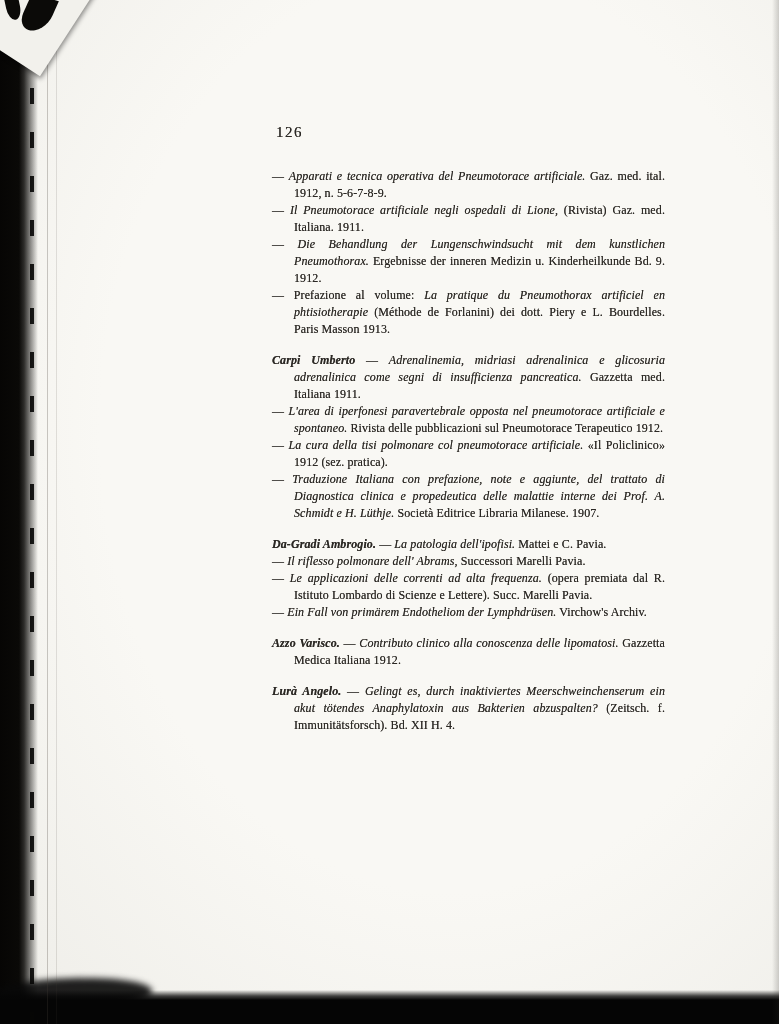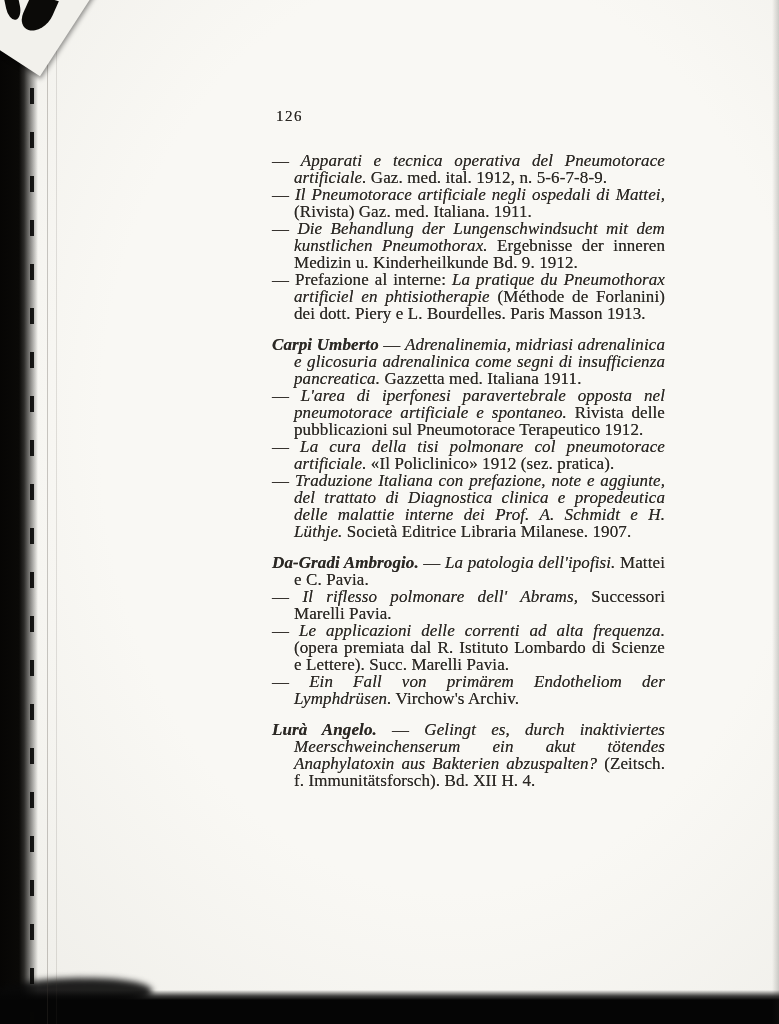--- a/index.html
+++ b/index.html
@@ -57,27 +57,27 @@
     background:rgba(8,8,8,.9);border-radius:45% 60% 40% 55%;
     transform:rotate(-3deg);filter:blur(3px);
   }
   .scan-right{
     position:absolute;right:0;top:0;bottom:0;width:7px;z-index:2;
     background:linear-gradient(to left,rgba(40,38,34,.2),rgba(40,38,34,0));
   }
 
   
   .content{
-    position:absolute;left:272px;top:108px;width:393px;z-index:6;
+    position:absolute;left:272px;top:124px;width:393px;z-index:6;
   }
   .page-number{
     font-size:15px;letter-spacing:1.5px;margin:0 0 27px 4px;
     color:var(--ink);text-shadow:0 0 .6px rgba(43,40,36,.8);
   }
-  .bibliography{font-size:17px;line-height:17px;}
+  .bibliography{font-size:12px;line-height:17px;}
   .group{margin:0 0 14px 0;}
   .group:last-child{margin-bottom:0;}
   .entry{
     margin:0;padding-left:22px;text-indent:-22px;text-align:justify;
     text-shadow:0 0 .6px rgba(43,40,36,.75);
     letter-spacing:.1px;
   }
   .italic{font-style:italic;}
   .bold{font-weight:700;font-style:italic;}
   .normal{font-style:normal;}
@@ -94,33 +94,36 @@
 <div class="scan-blob2"></div>
 <div class="scan-bottom-smudge"></div>
 <div class="scan-bottom"></div>
 <div class="scan-right"></div>
 
 <div class="content">
   <p class="page-number">126</p>
   <div class="bibliography">
       <div class="group">
         <p class="entry"><span class="normal">— </span><span class="italic">Apparati e tecnica operativa del Pneumotorace artificiale.</span><span class="normal"> Gaz. med. ital. 1912, n. 5-6-7-8-9.</span></p>
-        <p class="entry"><span class="normal">— </span><span class="italic">Il Pneumotorace artificiale negli ospedali di Mattei,</span><span class="normal"> (Rivista) Gaz. med. Italiana. 1911.</span></p>
+        <p class="entry"><span class="normal">— </span><span class="italic">Il Pneumotorace artificiale negli ospedali di Lione,</span><span class="normal"> (Rivista) Gaz. med. Italiana. 1911.</span></p>
         <p class="entry"><span class="normal">— </span><span class="italic">Die Behandlung der Lungenschwindsucht mit dem kunstlichen Pneumothorax.</span><span class="normal"> Ergebnisse der inneren Medizin u. Kinderheilkunde Bd. 9. 1912.</span></p>
-        <p class="entry"><span class="normal">— Prefazione al interne: </span><span class="italic">La pratique du Pneumothorax artificiel en phtisiotherapie</span><span class="normal"> (Méthode de Forlanini) dei dott. Piery e L. Bourdelles. Paris Masson 1913.</span></p>
+        <p class="entry"><span class="normal">— Prefazione al volume: </span><span class="italic">La pratique du Pneumothorax artificiel en phtisiotherapie</span><span class="normal"> (Méthode de Forlanini) dei dott. Piery e L. Bourdelles. Paris Masson 1913.</span></p>
       </div>
       <div class="group">
         <p class="entry"><span class="bold">Carpi Umberto</span><span class="normal"> — </span><span class="italic">Adrenalinemia, midriasi adrenalinica e glicosuria adrenalinica come segni di insufficienza pancreatica.</span><span class="normal"> Gazzetta med. Italiana 1911.</span></p>
         <p class="entry"><span class="normal">— </span><span class="italic">L'area di iperfonesi paravertebrale opposta nel pneumotorace artificiale e spontaneo.</span><span class="normal"> Rivista delle pubblicazioni sul Pneumotorace Terapeutico 1912.</span></p>
         <p class="entry"><span class="normal">— </span><span class="italic">La cura della tisi polmonare col pneumotorace artificiale.</span><span class="normal"> «Il Policlinico» 1912 (sez. pratica).</span></p>
         <p class="entry"><span class="normal">— </span><span class="italic">Traduzione Italiana con prefazione, note e aggiunte, del trattato di Diagnostica clinica e propedeutica delle malattie interne dei Prof. A. Schmidt e H. Lüthje.</span><span class="normal"> Società Editrice Libraria Milanese. 1907.</span></p>
       </div>
       <div class="group">
         <p class="entry"><span class="bold">Da-Gradi Ambrogio.</span><span class="normal"> — </span><span class="italic">La patologia dell'ipofisi.</span><span class="normal"> Mattei e C. Pavia.</span></p>
         <p class="entry"><span class="normal">— </span><span class="italic">Il riflesso polmonare dell' Abrams,</span><span class="normal"> Successori Marelli Pavia.</span></p>
         <p class="entry"><span class="normal">— </span><span class="italic">Le applicazioni delle correnti ad alta frequenza.</span><span class="normal"> (opera premiata dal R. Istituto Lombardo di Scienze e Lettere). Succ. Marelli Pavia.</span></p>
         <p class="entry"><span class="normal">— </span><span class="italic">Ein Fall von primärem Endotheliom der Lymphdrüsen.</span><span class="normal"> Virchow's Archiv.</span></p>
       </div>
       <div class="group">
+        <p class="entry"><span class="bold">Azzo Varisco.</span><span class="normal"> — </span><span class="italic">Contributo clinico alla conoscenza delle lipomatosi.</span><span class="normal"> Gazzetta Medica Italiana 1912.</span></p>
+      </div>
+      <div class="group">
         <p class="entry"><span class="bold">Lurà Angelo.</span><span class="normal"> — </span><span class="italic">Gelingt es, durch inaktiviertes Meerschweinchenserum ein akut tötendes Anaphylatoxin aus Bakterien abzuspalten?</span><span class="normal"> (Zeitsch. f. Immunitätsforsch). Bd. XII H. 4.</span></p>
       </div>
     </div>
 </div>
 
 </body></html>

